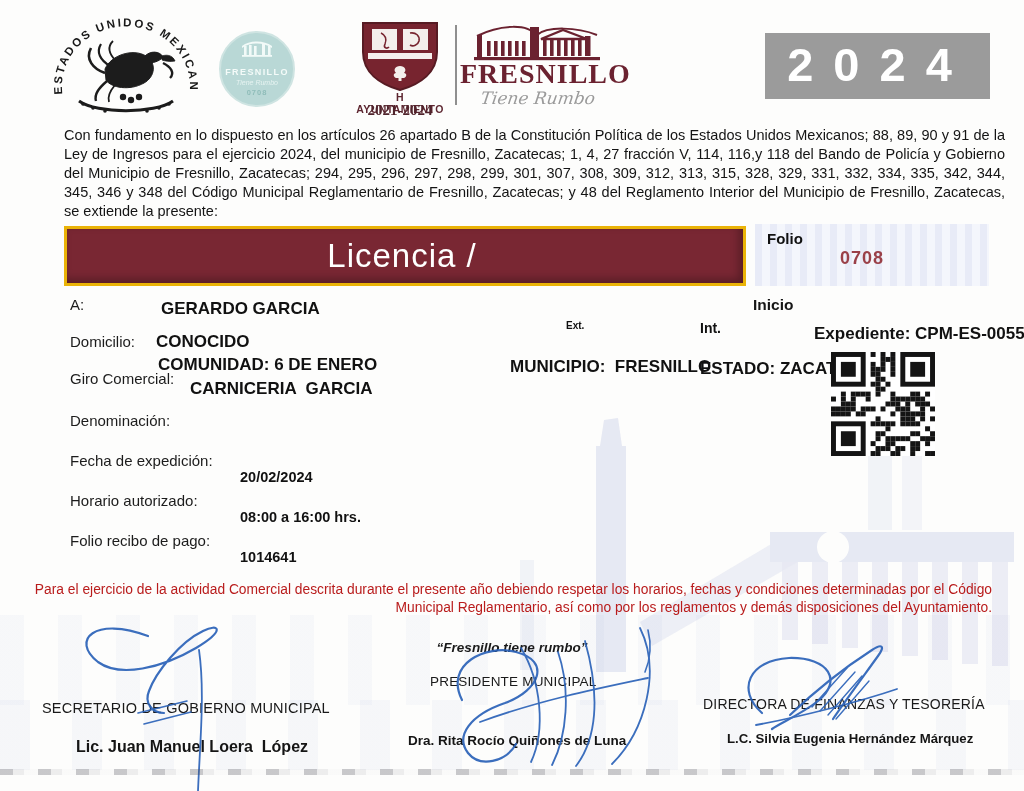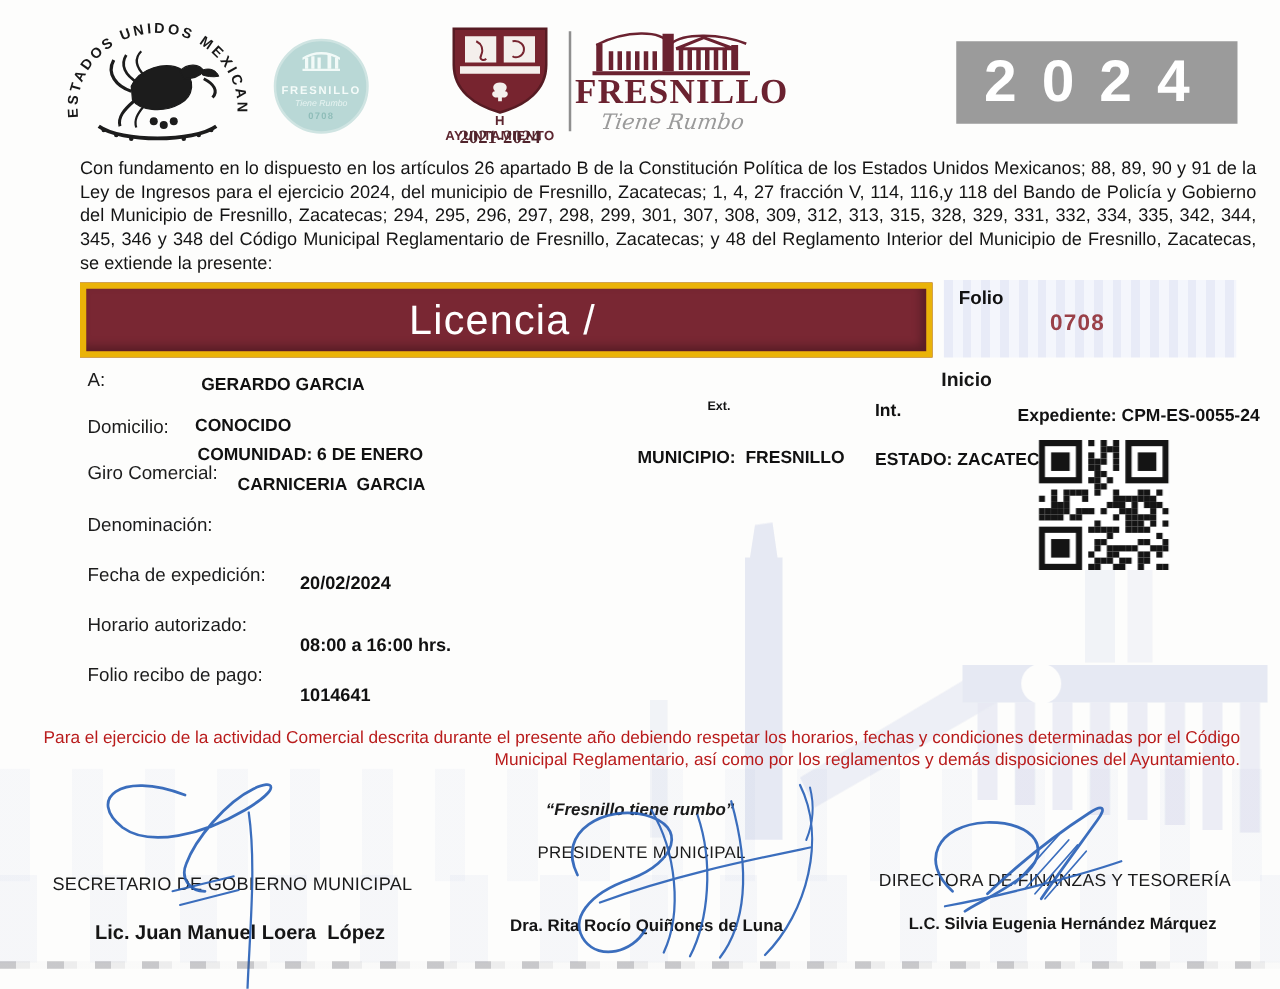--- a/index.html
+++ b/index.html
@@ -4,21 +4,21 @@
 <style>
   * { margin:0; padding:0; box-sizing:border-box; }
   html,body { background:#e8e8e8; }
   #page {
     position:relative; width:1024px; height:791px;
     background:#fdfdfc; overflow:hidden;
     font-family:"Liberation Sans", sans-serif; color:#161616;
   }
   .abs { position:absolute; }
   .lbl { font-size:15px; color:#1c1c1c; }
-  .val { font-size:14px; font-weight:bold; color:#111; white-space:pre; }
+  .val { font-size:17px; font-weight:bold; color:#111; white-space:pre; }
   .pre { white-space:pre; }
 
   
   #year-box {
     left:765px; top:33px; width:225px; height:66px;
     background:#9b9b9b; color:#fff; font-weight:bold;
     font-size:47px; letter-spacing:20px; text-align:center;
     line-height:64px; padding-left:4px;
   }
   #crest-caption1 { left:352px; top:91px; width:96px; text-align:center;
@@ -33,21 +33,21 @@
     font-family:"DejaVu Serif", serif; font-style:italic; font-size:17px;
     color:#9a9a9a; transform:skewX(-8deg); }
 
   
   #intro { left:64px; top:126px; width:941px; font-size:14.5px;
     line-height:19px; text-align:justify; color:#141414; }
 
   
   #banner {
     left:64px; top:226px; width:682px; height:60px;
-    background:#792733; border:5px solid #eab308;
+    background:#792733; border:3px solid #eab308;
     box-shadow: inset -4px -4px 8px rgba(0,0,0,.28);
     display:flex; align-items:center; justify-content:center; color:#fff;
   }
   #banner .t-light { font-size:33px; letter-spacing:1px; margin-right:6px; }
   #banner .t-bold { font-size:39px; font-weight:bold; letter-spacing:2px; }
   #folio-box {
     left:755px; top:224px; width:234px; height:62px;
     background:repeating-linear-gradient(90deg,#e8ebf7 0 7px,#f4f6fc 7px 15px);
   }
   #folio-label { left:767px; top:230px; font-size:15px; font-weight:bold; color:#111; }
@@ -359,21 +359,21 @@
         <rect x="10" y="80" width="15" height="15" fill="#141414"></rect>
       </svg>
   </div>
 
   <div class="abs lbl" style="left:70px;top:370px;">Giro Comercial:</div>
   <div class="abs val" style="left:190px;top:379px;">CARNICERIA  GARCIA</div>
 
   <div class="abs lbl" style="left:70px;top:412px;">Denominación:</div>
 
   <div class="abs lbl" style="left:70px;top:452px;">Fecha de expedición:</div>
-  <div class="abs val" style="left:240px;top:459px;font-size:14.5px;">20/02/2024</div>
+  <div class="abs val" style="left:240px;top:469px;font-size:14.5px;">20/02/2024</div>
 
   <div class="abs lbl" style="left:70px;top:492px;">Horario autorizado:</div>
   <div class="abs val" style="left:240px;top:509px;font-size:14.5px;">08:00 a 16:00 hrs.</div>
 
   <div class="abs lbl" style="left:70px;top:532px;">Folio recibo de pago:</div>
   <div class="abs val" style="left:240px;top:549px;font-size:14.5px;">1014641</div>
 
   <div class="abs" id="terms">Para el ejercicio de la actividad Comercial descrita durante el presente año debiendo respetar los horarios, fechas y condiciones determinadas por el Código Municipal Reglamentario, así como por los reglamentos y demás disposiciones del Ayuntamiento.</div>
   <div class="abs" id="quote">“Fresnillo tiene rumbo”</div>
 

